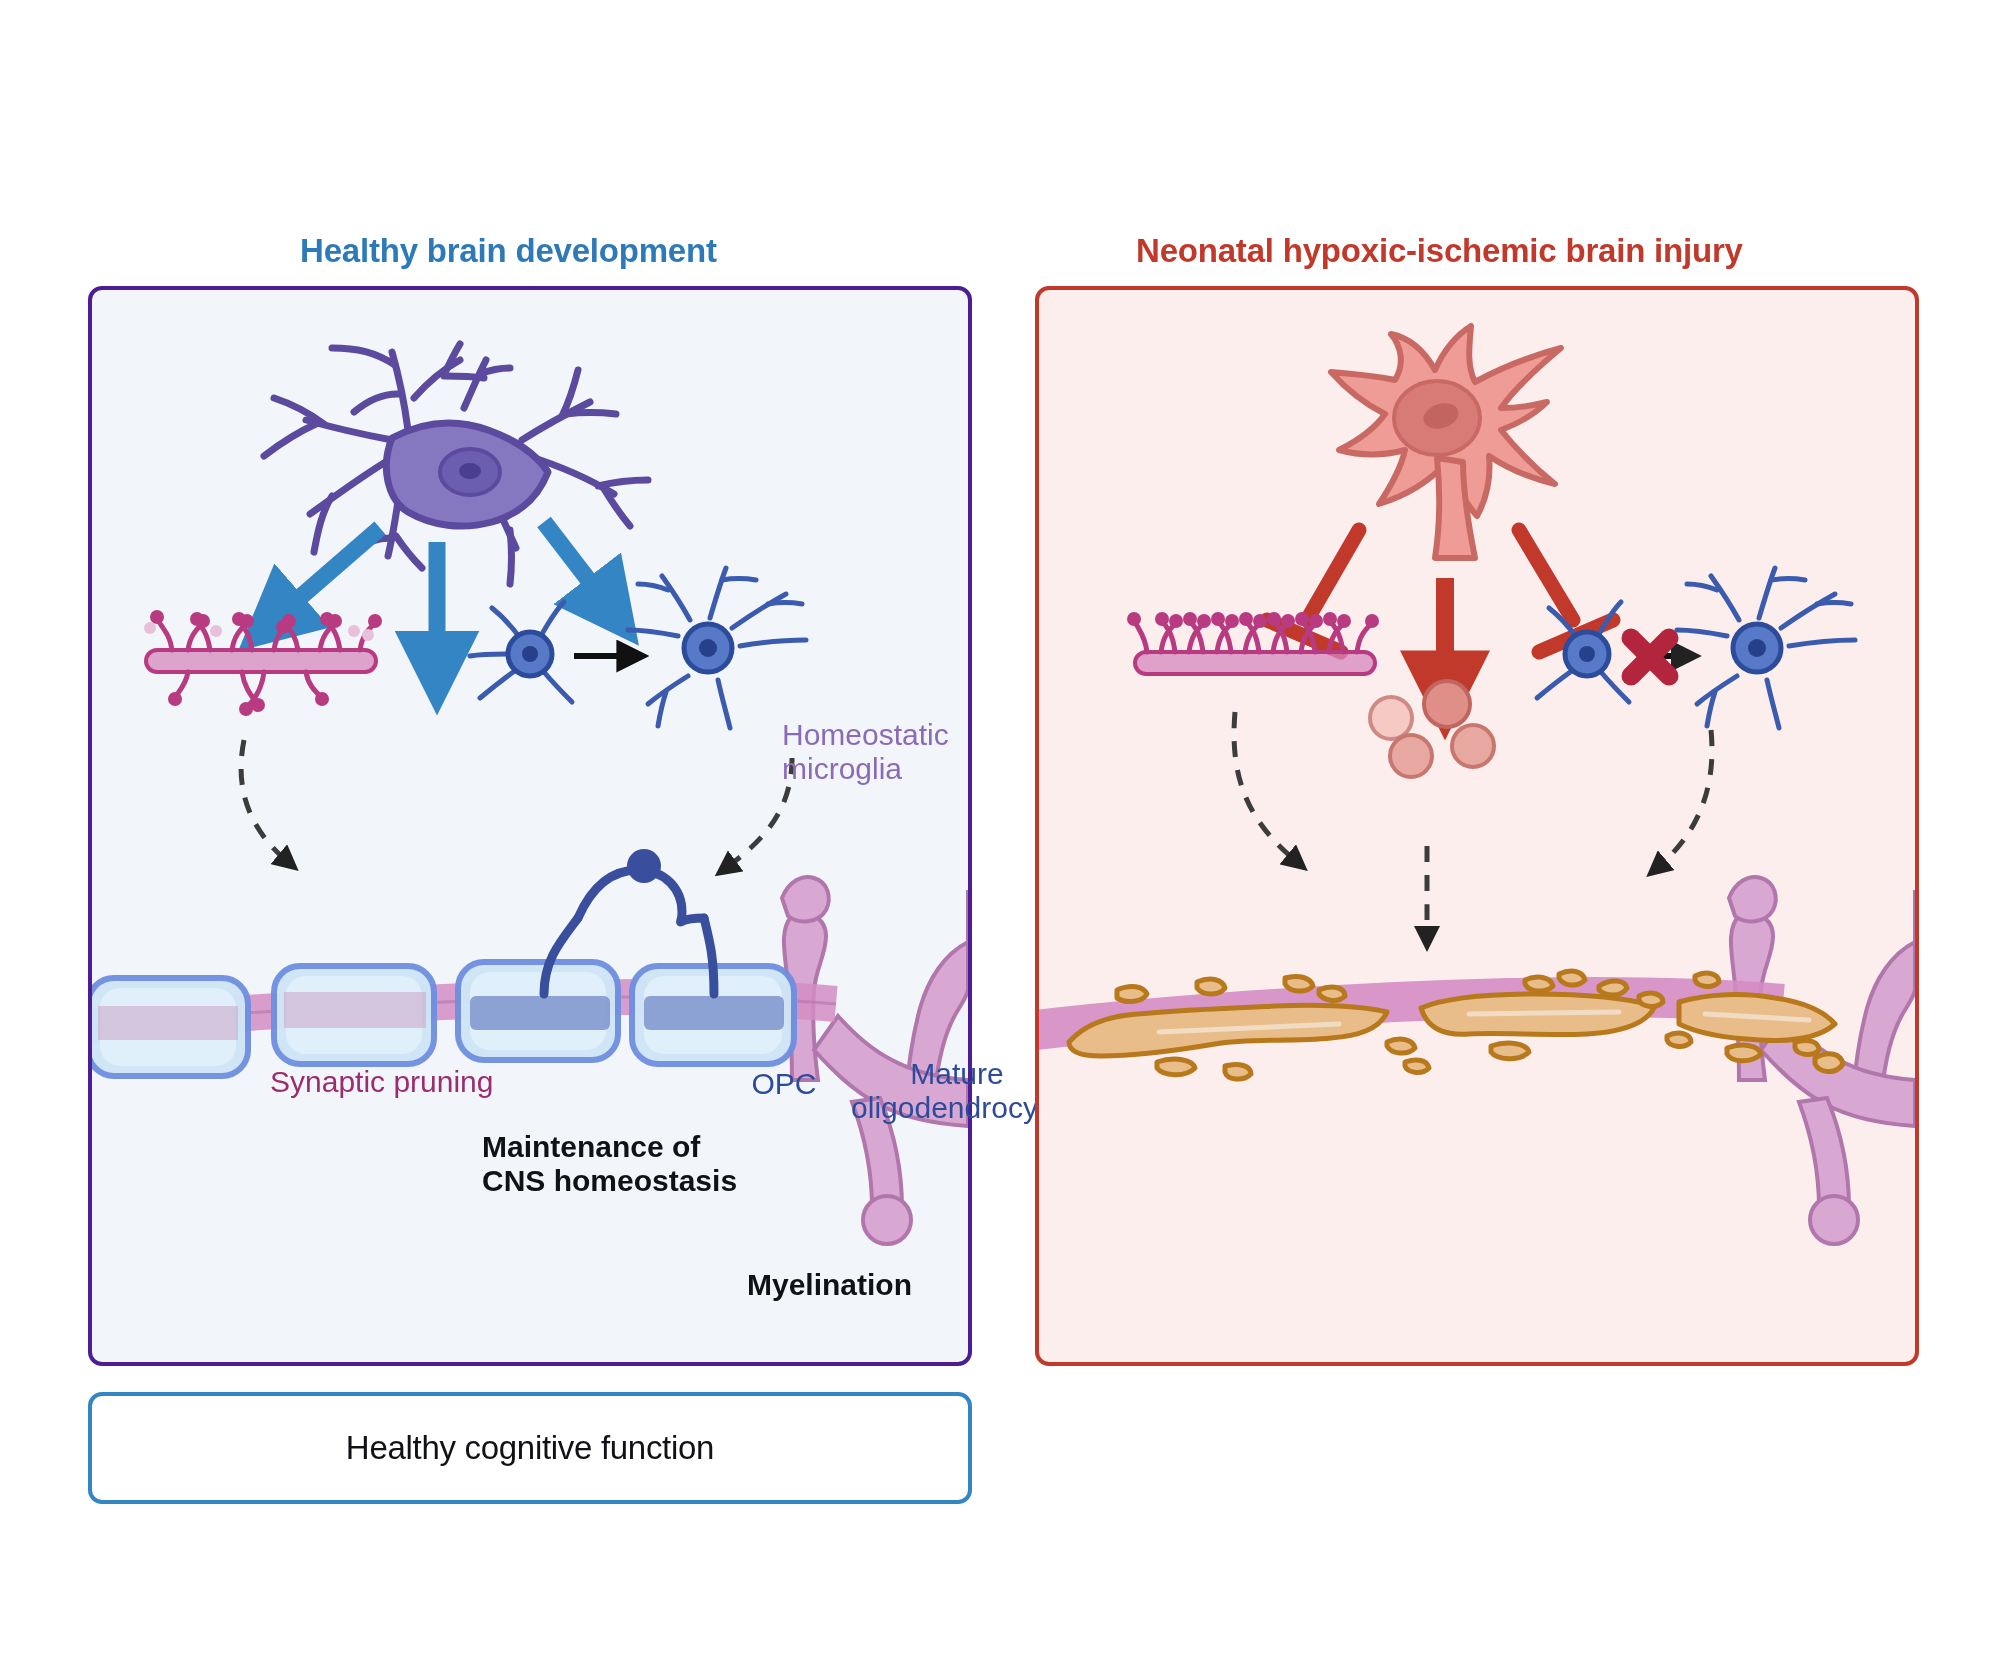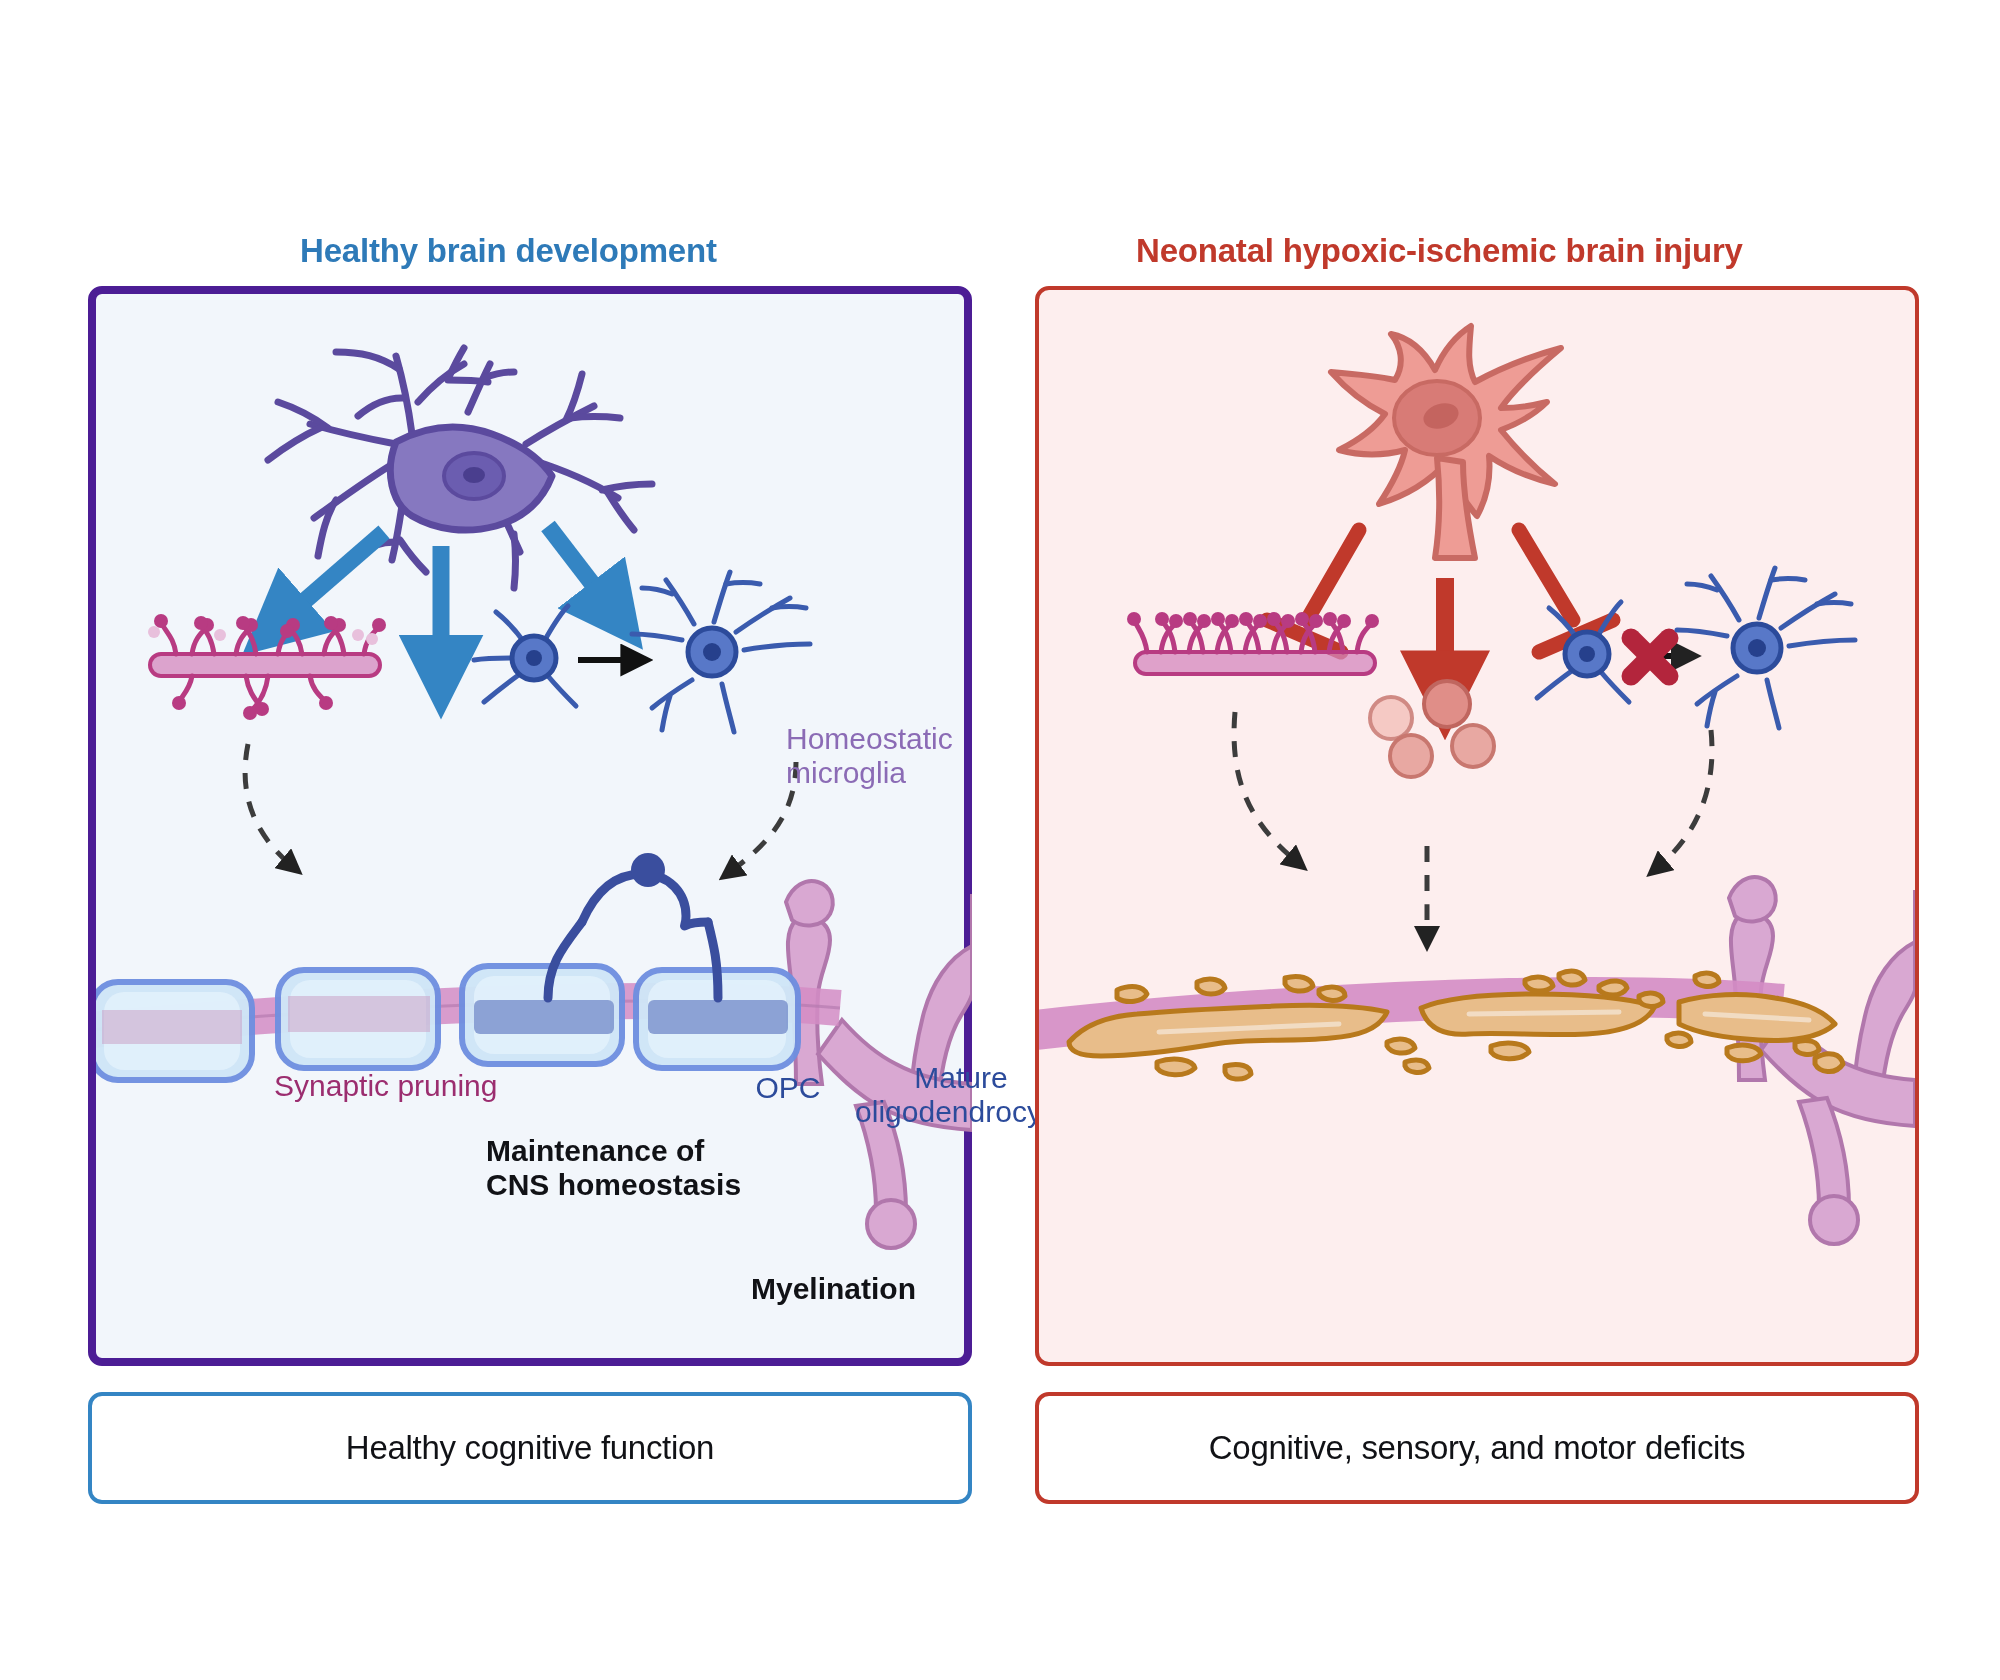--- a/index.html
+++ b/index.html
@@ -21,21 +21,21 @@
   #title-left  { left: 300px; top: 232px; color: #2E7AB8; }
   #title-right { left: 1136px; top: 232px; color: #C0392B; }
 
   .panel-box {
     position: absolute;
     border-radius: 14px;
   }
   #panel-left {
     left: 88px; top: 286px; width: 884px; height: 1080px;
     background: #F2F6FB;
-    border: 8px solid #4c1d95;
+    border: 4px solid #4c1d95;
   }
   #panel-right {
     left: 1035px; top: 286px; width: 884px; height: 1080px;
     background: #FDEEEE;
     border: 4px solid #C0392B;
   }
 
   .footer-box {
     position: absolute;
     height: 112px;
@@ -467,17 +467,14 @@
 
     
 
     
   </div>
 
   <div class="footer-box" id="footer-left">
     <span class="footer-text">Healthy cognitive function</span>
   </div>
 
-  <div class="footer-box" id="footer-right">
-    <span class="footer-text">Cognitive, sensory, and motor deficits</span>
-  </div>
 
 </div>
 
 </body></html>

